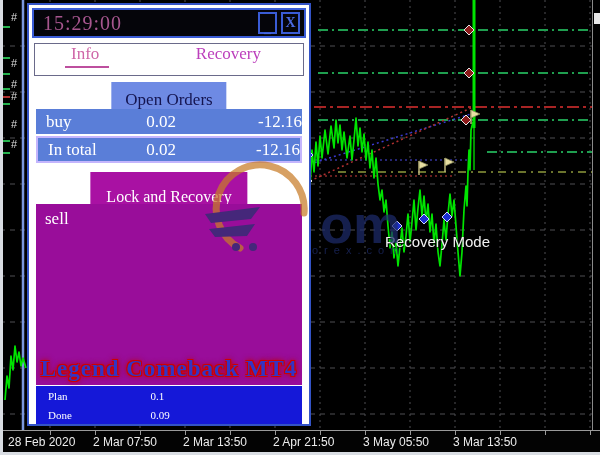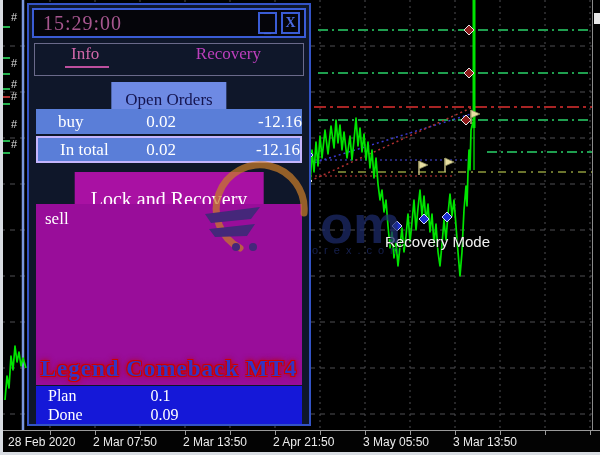--- a/index.html
+++ b/index.html
@@ -18,52 +18,52 @@
 
   .axis{position:absolute;left:0;top:430px;width:600px;height:22px;background:#030303;
         border-top:1px solid #9a9a9a;z-index:4;color:#ececec;font-size:12px}
   .axis span{position:absolute;top:4px;white-space:nowrap}
   .al0{left:8px}.al1{left:93px}.al2{left:183px}.al3{left:273px}.al4{left:363px}.al5{left:453px}
   .tick{position:absolute;top:0;width:1px;height:4px;background:#9a9a9a}
 
   .wm{position:absolute;left:0;top:0;z-index:6;pointer-events:none}
 
   
-  .panel{position:absolute;left:27px;top:3px;width:284px;height:423px;background:#0f172a;
+  .panel{position:absolute;left:27px;top:3px;width:284px;height:423px;background:#ffffff;
          border:2px solid #3353c6;z-index:3;font-family:"Liberation Serif","DejaVu Serif",serif}
   .titlebar{position:absolute;left:3px;right:3px;top:3px;height:30px;border:2px solid #3a5cd6;
             display:flex;align-items:center;background:#05050a}
   .time{flex:1;padding-left:9px;font-size:20px;color:#a7568f;letter-spacing:1px}
   .wbtn{width:19px;height:22px;border:2px solid #3a5cd6;margin-right:4px;color:#4a6ae0;
         font-weight:bold;font-size:14px;display:flex;justify-content:center;cursor:default}
   .wbtn.min{align-items:flex-end;line-height:8px}
   .wbtn.close{align-items:center}
   .tabs{position:absolute;left:5px;right:5px;top:38px;height:33px;border:1px solid #6a6a8a;
         display:flex;align-items:flex-start;font-size:17px}
   .tab-info{margin-left:30px;color:#cf67a8;border-bottom:2px solid #bd4f9e;padding:0 10px 2px 6px}
   .tab-recovery{margin-left:auto;margin-right:42px;color:#bc3fbc}
   .btn{position:absolute;left:50%;transform:translateX(-50%);border:none;cursor:pointer;
        font-family:"Liberation Serif","DejaVu Serif",serif;white-space:nowrap}
   .openorders{top:77px;height:36px;padding:0 14px;background:#6e8ae4;color:#14144f;font-size:17px}
-  .lockbtn{top:167px;height:28px;padding:16px 16px;background:#a911a3;color:#fff;font-size:20px}
+  .lockbtn{top:167px;height:28px;padding:16px 16px;background:#a911a3;color:#fff;font-size:16px}
   .orow{position:absolute;left:7px;right:7px;height:25px;background:#5a7ed8;display:flex;
         align-items:center;color:#fff;font-size:17px}
   .row-buy{top:104px}
   .row-total{top:131px;height:27px;border:2px solid #c4b5fd}
-  .c1{flex:0 0 33%;padding-left:22px}
+  .c1{flex:0 0 33%;padding-left:10px}
   .c2{flex:0 0 28%;text-align:center}
   .c3{flex:1;text-align:right;padding-right:0}
   .sellbox{position:absolute;left:7px;right:7px;top:199px;height:181px;background:#990d9a;color:#fff}
   .sell-label{position:absolute;left:9px;top:5px;font-size:17px}
   .legendtxt{position:absolute;left:0;right:0;bottom:3px;text-align:center;font-size:23px;
              font-weight:bold;letter-spacing:1px;color:#3434c4;white-space:nowrap;
              text-shadow:-1px -1px 0 #c00,1px -1px 0 #c00,-1px 1px 0 #c00,1px 1px 0 #c00,
                          0 0 4px #d00,0 0 7px #900}
   .planbox{position:absolute;left:7px;right:7px;top:381px;height:38px;background:#1518d8;color:#fff}
-  .prow{display:flex;height:19px;align-items:flex-end;font-size:16px}
+  .prow{display:flex;height:19px;align-items:center;font-size:11px}
   .pl{flex:0 0 43%;padding-left:12px}
 </style>
 </head>
 <body>
 
 <div class="screen">
 
   <svg id="chart" width="600" height="430">
       <line x1="50" y1="0" x2="50" y2="430" stroke="#4e4e52" stroke-width="1" stroke-dasharray="2 4"></line>
       <line x1="95" y1="0" x2="95" y2="430" stroke="#4e4e52" stroke-width="1" stroke-dasharray="2 4"></line>

